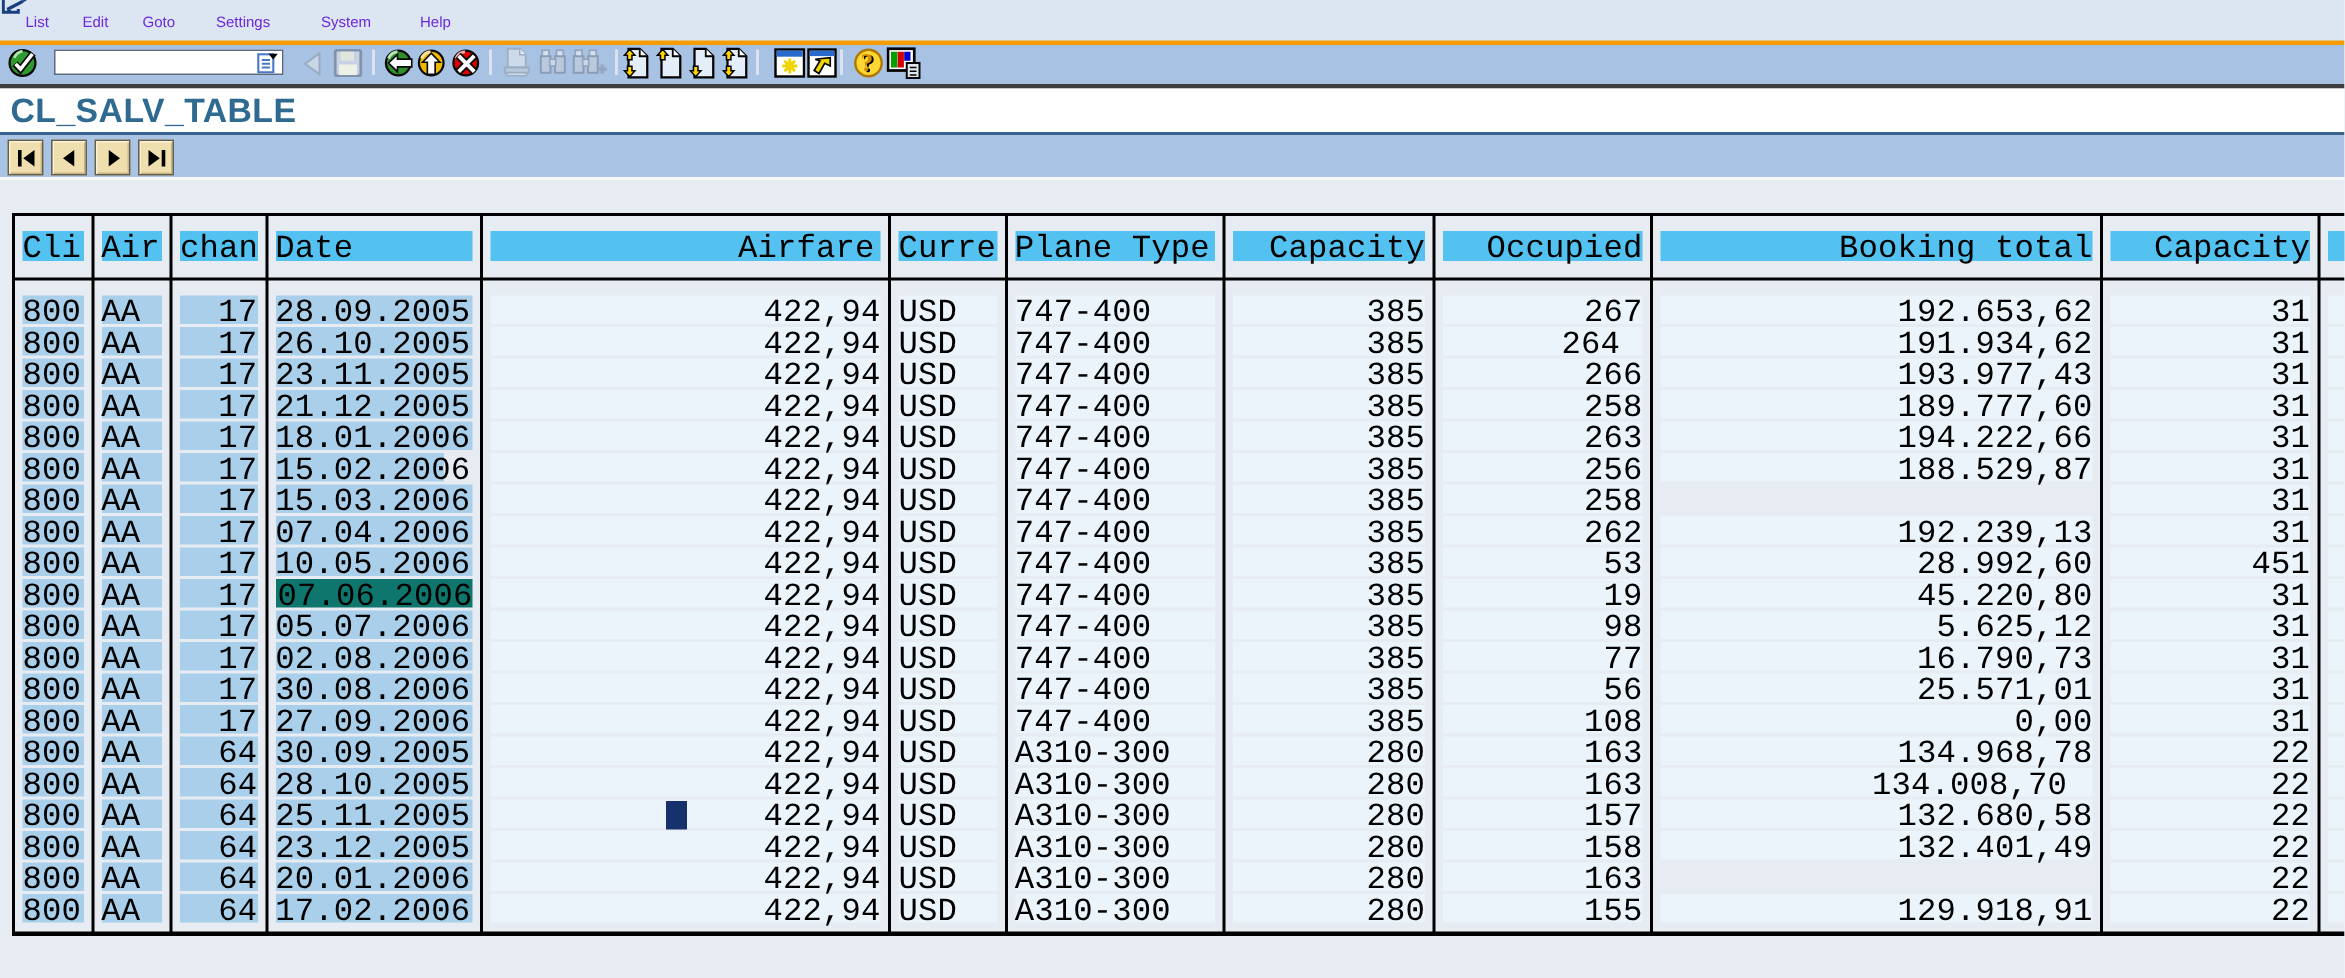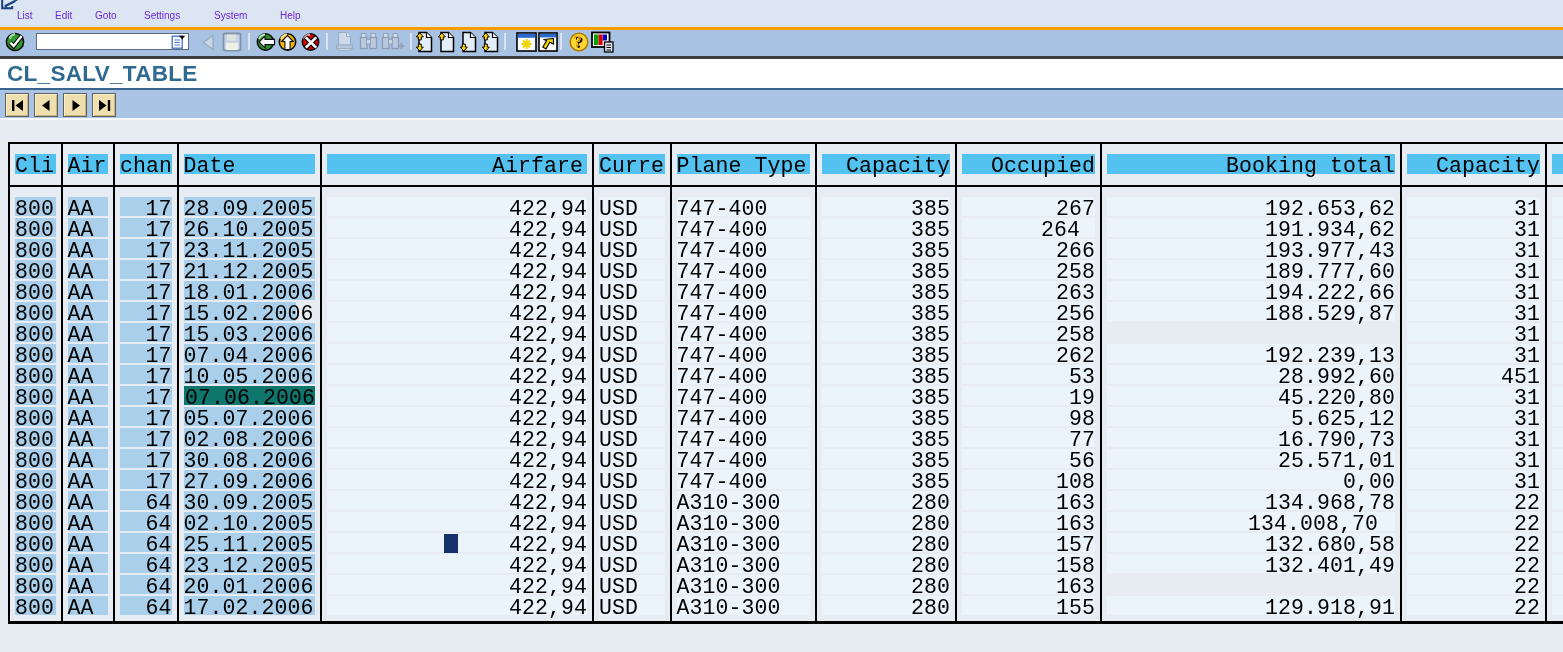--- a/index.html
+++ b/index.html
@@ -367,21 +367,21 @@
 <div class="band mono" style="left:599px;top:491px;width:65.5px;background:#ebf4fb;text-align:left;">USD</div>
 <div class="band mono" style="left:676.5px;top:491px;width:133.0px;background:#ebf4fb;text-align:left;">A310-300</div>
 <div class="band mono" style="left:821.5px;top:491px;width:128.5px;background:#ebf4fb;text-align:right;"><span style="margin-right:0px">280</span></div>
 <div class="band mono" style="left:962px;top:491px;width:133px;background:#ebf4fb;text-align:right;"><span style="margin-right:0px">163</span></div>
 <div class="band mono" style="left:1107px;top:491px;width:288px;background:#ebf4fb;text-align:right;"><span style="margin-right:0px">134.968,78</span></div>
 <div class="band mono" style="left:1407px;top:491px;width:133px;background:#ebf4fb;text-align:right;"><span style="margin-right:0px">22</span></div>
 <div class="band mono" style="left:1552px;top:491px;width:83px;background:#ebf4fb;text-align:left;"></div>
 <div class="band mono" style="left:15px;top:512px;width:40.5px;background:#aacfea;text-align:left;">800</div>
 <div class="band mono" style="left:67.5px;top:512px;width:40.5px;background:#aacfea;text-align:left;">AA</div>
 <div class="band mono" style="left:120px;top:512px;width:51.5px;background:#aacfea;text-align:right;"><span style="margin-right:0px">64</span></div>
-<div class="band mono" style="left:183.5px;top:512px;width:131.5px;background:#aacfea;text-align:left;">02.10.2005</div>
+<div class="band mono" style="left:183.5px;top:512px;width:131.5px;background:#aacfea;text-align:left;">28.10.2005</div>
 <div class="band mono" style="left:327px;top:512px;width:260px;background:#ebf4fb;text-align:right;"><span style="margin-right:0px">422,94</span></div>
 <div class="band mono" style="left:599px;top:512px;width:65.5px;background:#ebf4fb;text-align:left;">USD</div>
 <div class="band mono" style="left:676.5px;top:512px;width:133.0px;background:#ebf4fb;text-align:left;">A310-300</div>
 <div class="band mono" style="left:821.5px;top:512px;width:128.5px;background:#ebf4fb;text-align:right;"><span style="margin-right:0px">280</span></div>
 <div class="band mono" style="left:962px;top:512px;width:133px;background:#ebf4fb;text-align:right;"><span style="margin-right:0px">163</span></div>
 <div class="band mono" style="left:1107px;top:512px;width:288px;background:#ebf4fb;text-align:right;"><span style="margin-right:17px">134.008,70</span></div>
 <div class="band mono" style="left:1407px;top:512px;width:133px;background:#ebf4fb;text-align:right;"><span style="margin-right:0px">22</span></div>
 <div class="band mono" style="left:1552px;top:512px;width:83px;background:#ebf4fb;text-align:left;"></div>
 <div class="band mono" style="left:15px;top:533px;width:40.5px;background:#aacfea;text-align:left;">800</div>
 <div class="band mono" style="left:67.5px;top:533px;width:40.5px;background:#aacfea;text-align:left;">AA</div>

